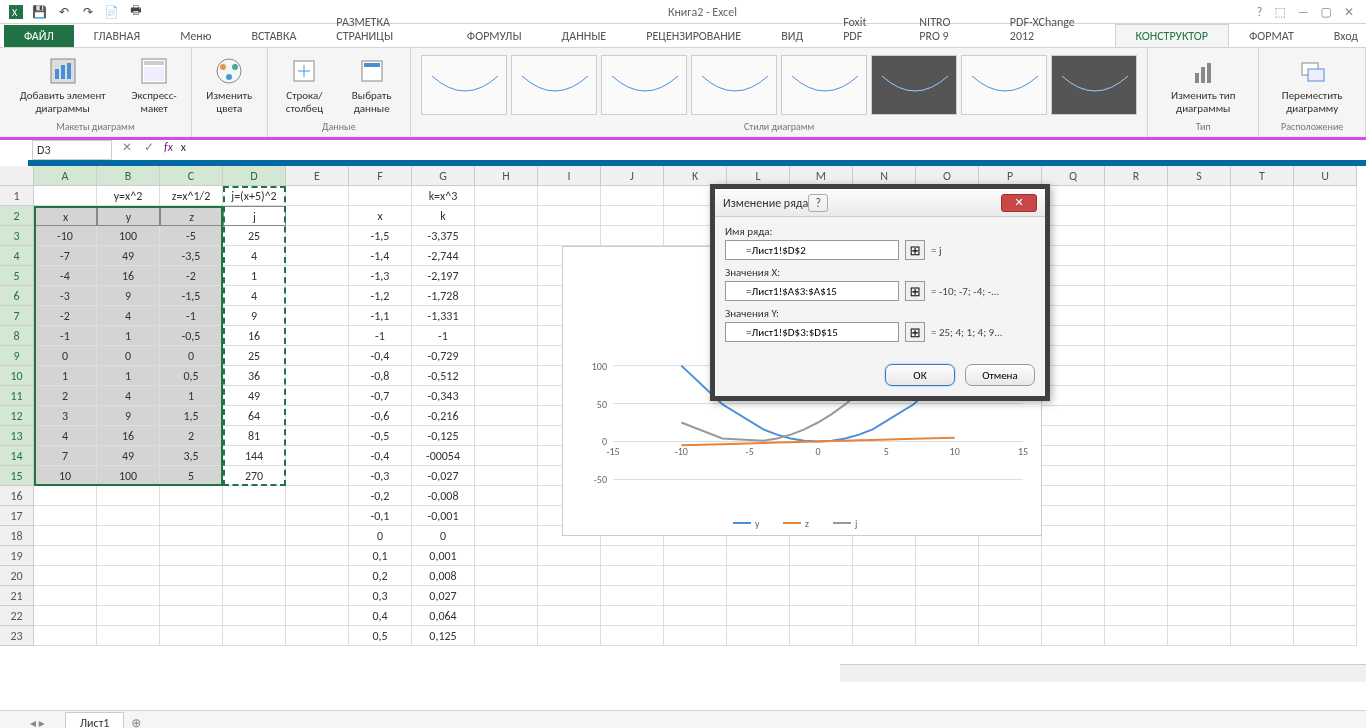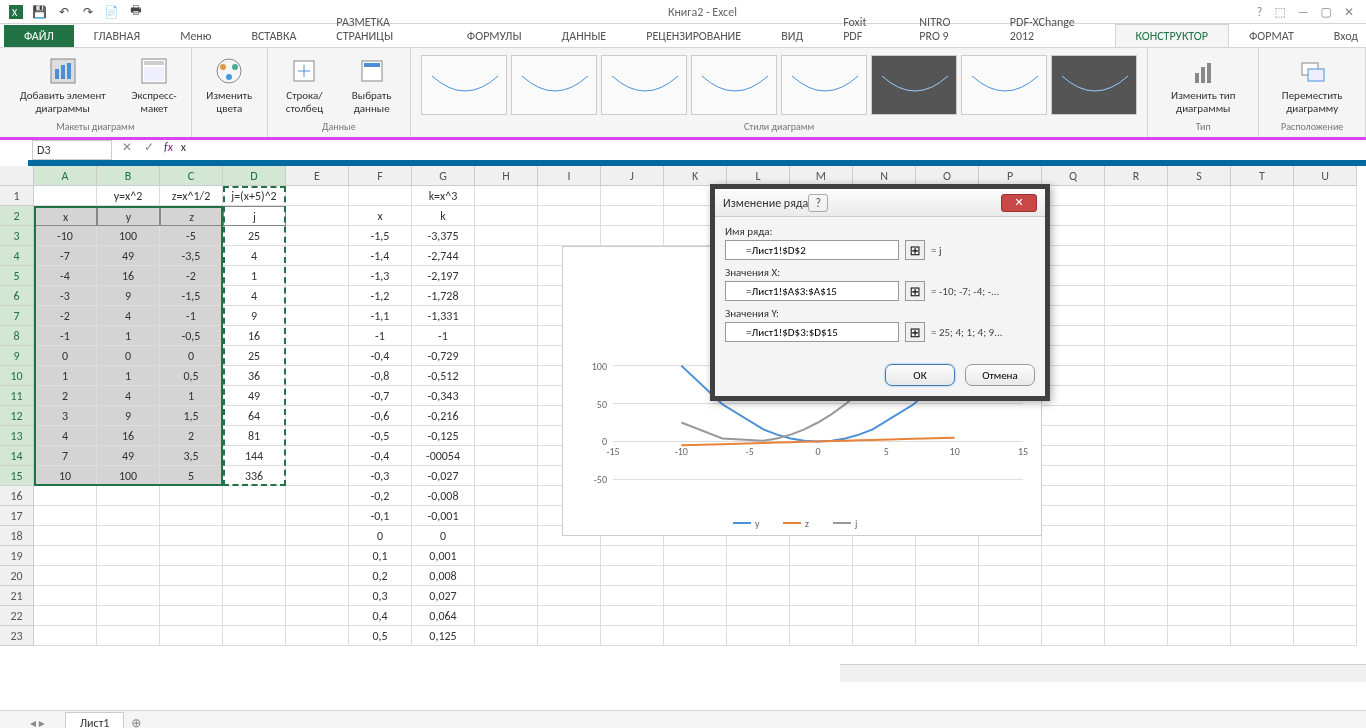--- a/index.html
+++ b/index.html
@@ -584,21 +584,21 @@
         <div class="cell"></div>
         <div class="cell"></div>
         <div class="cell"></div>
         <div class="cell"></div>
       </div>
       <div class="row">
         <div class="rowhead sel">15</div>
         <div class="cell selbg">10</div>
         <div class="cell selbg">100</div>
         <div class="cell selbg">5</div>
-        <div class="cell">336</div>
+        <div class="cell">270</div>
         <div class="cell"></div>
         <div class="cell">-0,3</div>
         <div class="cell">-0,027</div>
         <div class="cell"></div>
         <div class="cell"></div>
         <div class="cell"></div>
         <div class="cell"></div>
         <div class="cell"></div>
         <div class="cell"></div>
         <div class="cell"></div>

